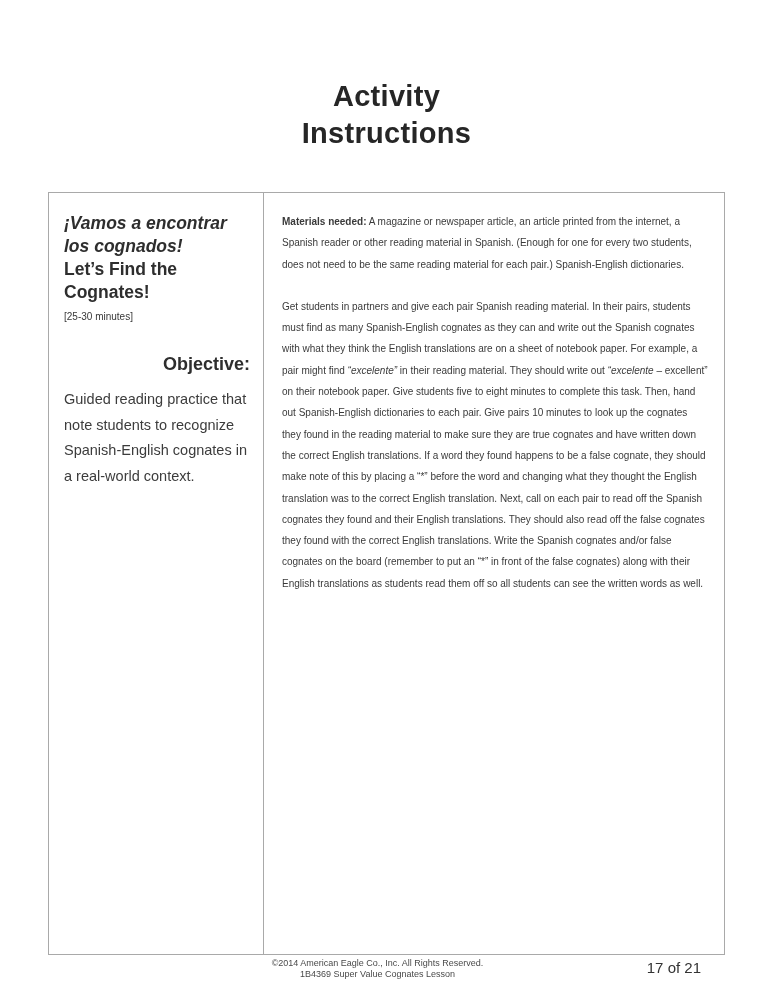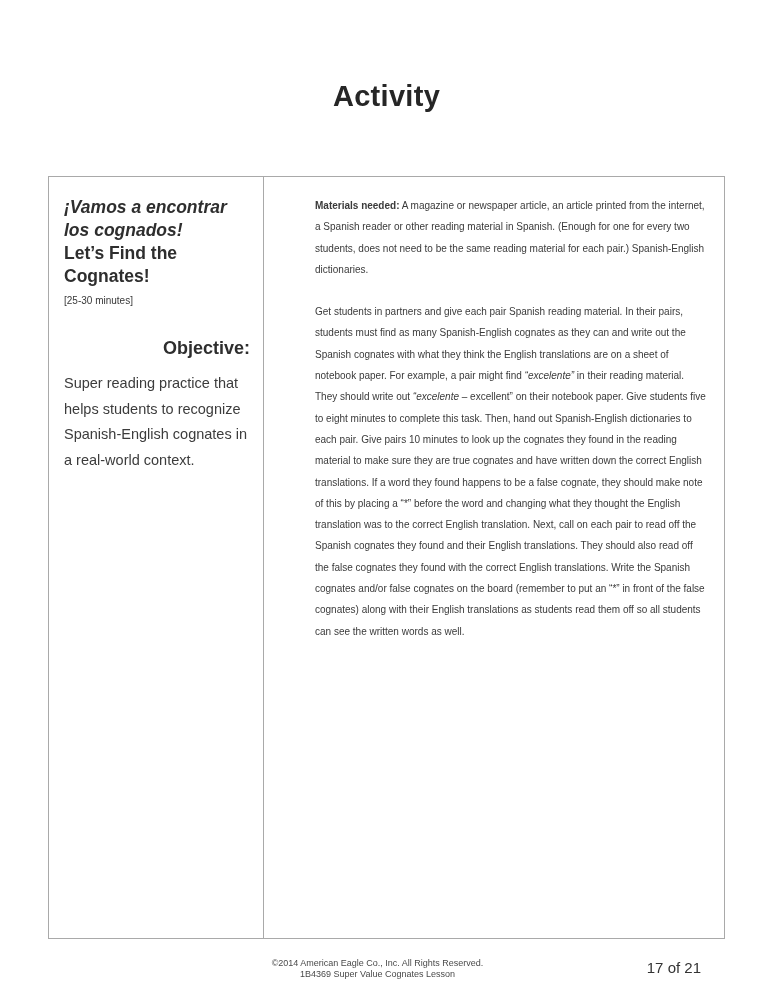--- a/index.html
+++ b/index.html
@@ -23,27 +23,26 @@
     text-align: center;
     font-size: 29px;
     line-height: 37px;
     font-weight: bold;
     color: #262626;
     letter-spacing: 0.3px;
   }
   .activity-box {
     position: absolute;
     left: 48px;
-    top: 176px;
+    top: 192px;
     width: 677px;
     height: 763px;
     border: 1px solid #a9a9a9;
     display: flex;
     background: #ffffff;
-    gap: 33px;
   }
   .sidebar {
     width: 215px;
     flex: 0 0 215px;
     border-right: 1px solid #a9a9a9;
     padding: 19px 13px 0 15px;
   }
   .sidebar .heading-es {
     font-size: 17.5px;
     line-height: 23px;
@@ -102,30 +101,31 @@
     color: #333333;
   }
 </style>
 </head>
 <body>
 
 <div class="page">
 
   <div class="page-title">
     <div>Activity</div>
+    <div>Instructions</div>
   </div>
 
   <div class="activity-box">
 
     <div class="sidebar">
       <div class="heading-es">¡Vamos a encontrar los cognados!</div>
       <div class="heading-en">Let’s Find the Cognates!</div>
       <div class="duration">[25-30 minutes]</div>
       <div class="objective-heading">Objective:</div>
-      <div class="objective-text">Super reading practice that helps students to recognize Spanish-English cognates in a real-world context.</div>
+      <div class="objective-text">Guided reading practice that note students to recognize Spanish-English cognates in a real-world context.</div>
     </div>
 
     <div class="main-panel">
       <p><span class="bold">Materials needed:</span><span> A magazine or newspaper article, an article printed from the internet, a Spanish reader or other reading material in Spanish. (Enough for one for every two students, does not need to be the same reading material for each pair.) Spanish-English dictionaries.</span></p>
       <p><span>Get students in partners and give each pair Spanish reading material. In their pairs, students must find as many Spanish-English cognates as they can and write out the Spanish cognates with what they think the English translations are on a sheet of notebook paper. For example, a pair might find </span><span style="font-style: italic;">“excelente”</span><span> in their reading material. They should write out </span><span style="font-style: italic;">“excelente</span><span> – excellent” on their notebook paper. Give students five to eight minutes to complete this task. Then, hand out Spanish-English dictionaries to each pair. Give pairs 10 minutes to look up the cognates they found in the reading material to make sure they are true cognates and have written down the correct English translations. If a word they found happens to be a false cognate, they should make note of this by placing a “*” before the word and changing what they thought the English translation was to the correct English translation. Next, call on each pair to read off the Spanish cognates they found and their English translations. They should also read off the false cognates they found with the correct English translations. Write the Spanish cognates and/or false cognates on the board (remember to put an “*” in front of the false cognates) along with their English translations as students read them off so all students can see the written words as well.</span></p>
     </div>
 
   </div>
 
   <div class="footer-copyright">

